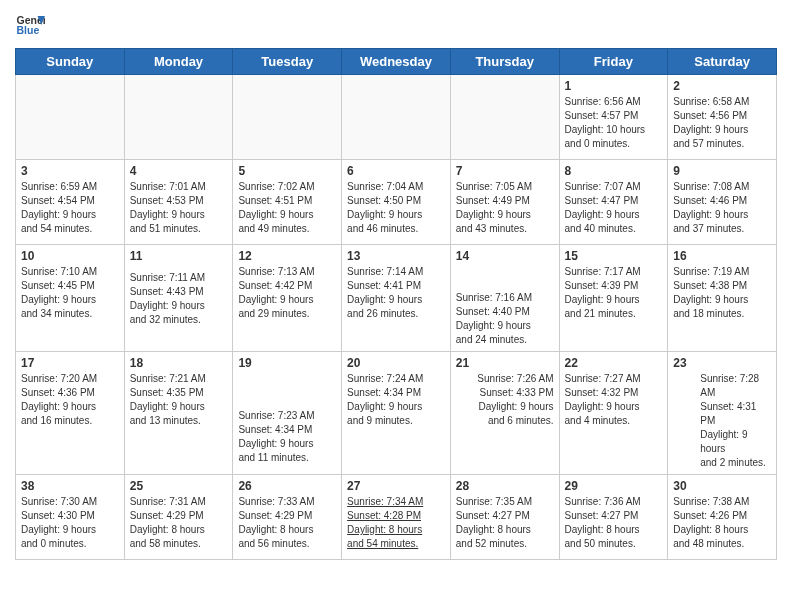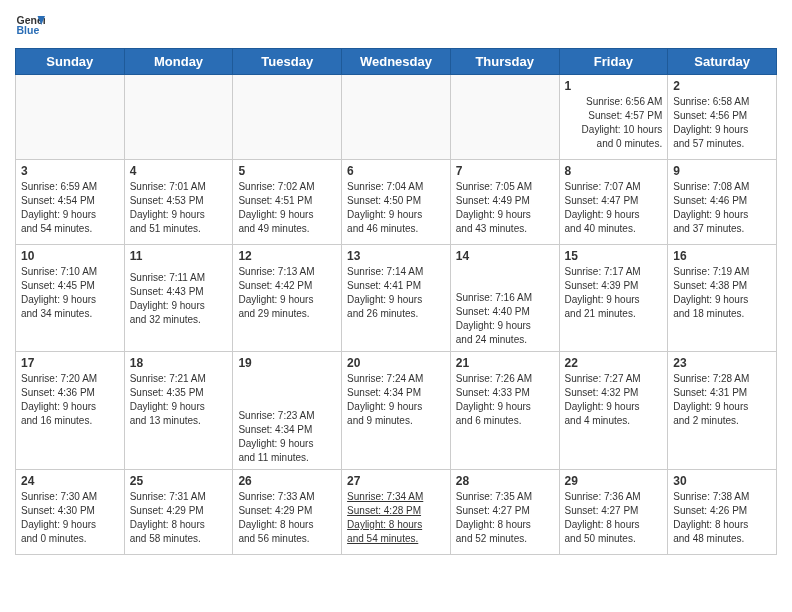--- a/index.html
+++ b/index.html
@@ -111,21 +111,21 @@
     </thead>
     <tbody id="calendar-body">
     <tr>
           <td class="empty"></td>
           <td class="empty"></td>
           <td class="empty"></td>
           <td class="empty"></td>
           <td class="empty"></td>
           <td>
             <div class="day-number">1</div>
-            <div class="day-info" style="white-space: pre-line; text-align: right;">Sunrise: 6:56 AM
+            <div class="day-info" style="white-space: pre-line;">Sunrise: 6:56 AM
 Sunset: 4:57 PM
 Daylight: 10 hours
 and 0 minutes.</div>
           </td>
           <td>
             <div class="day-number">2</div>
             <div class="day-info" style="white-space: pre-line;">Sunrise: 6:58 AM
 Sunset: 4:56 PM
 Daylight: 9 hours
 and 57 minutes.</div>
@@ -257,43 +257,43 @@
           </td>
           <td>
             <div class="day-number">20</div>
             <div class="day-info" style="white-space: pre-line;">Sunrise: 7:24 AM
 Sunset: 4:34 PM
 Daylight: 9 hours
 and 9 minutes.</div>
           </td>
           <td>
             <div class="day-number">21</div>
-            <div class="day-info" style="white-space: pre-line;">Sunrise: 7:26 AM
+            <div class="day-info" style="white-space: pre-line; text-align: right;">Sunrise: 7:26 AM
 Sunset: 4:33 PM
 Daylight: 9 hours
 and 6 minutes.</div>
           </td>
           <td>
             <div class="day-number">22</div>
             <div class="day-info" style="white-space: pre-line;">Sunrise: 7:27 AM
 Sunset: 4:32 PM
 Daylight: 9 hours
 and 4 minutes.</div>
           </td>
           <td>
             <div class="day-number">23</div>
-            <div class="day-info" style="white-space: pre-line;">Sunrise: 7:28 AM
+            <div class="day-info" style="white-space: pre-line; margin-left: 27px;">Sunrise: 7:28 AM
 Sunset: 4:31 PM
 Daylight: 9 hours
 and 2 minutes.</div>
           </td>
         </tr>
         <tr>
           <td>
-            <div class="day-number">24</div>
+            <div class="day-number">38</div>
             <div class="day-info" style="white-space: pre-line;">Sunrise: 7:30 AM
 Sunset: 4:30 PM
 Daylight: 9 hours
 and 0 minutes.</div>
           </td>
           <td>
             <div class="day-number">25</div>
             <div class="day-info" style="white-space: pre-line;">Sunrise: 7:31 AM
 Sunset: 4:29 PM
 Daylight: 8 hours

